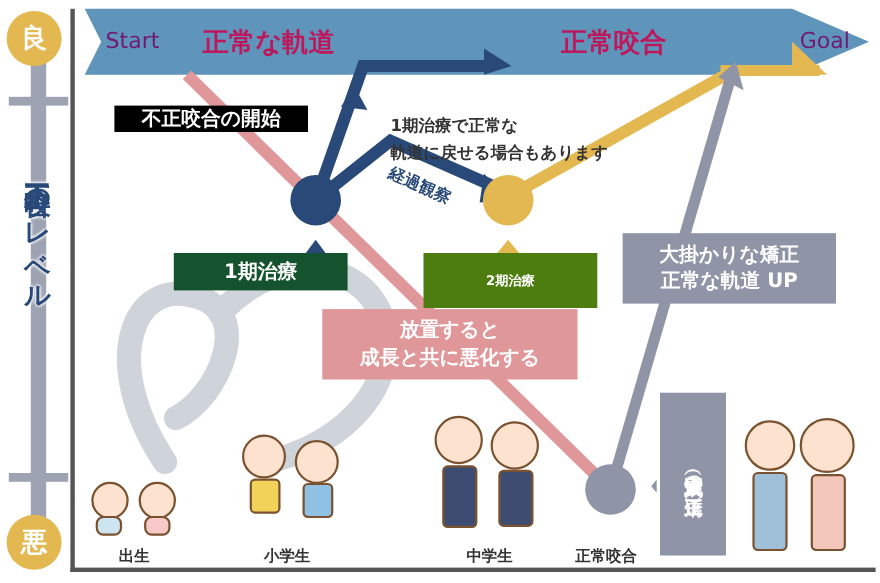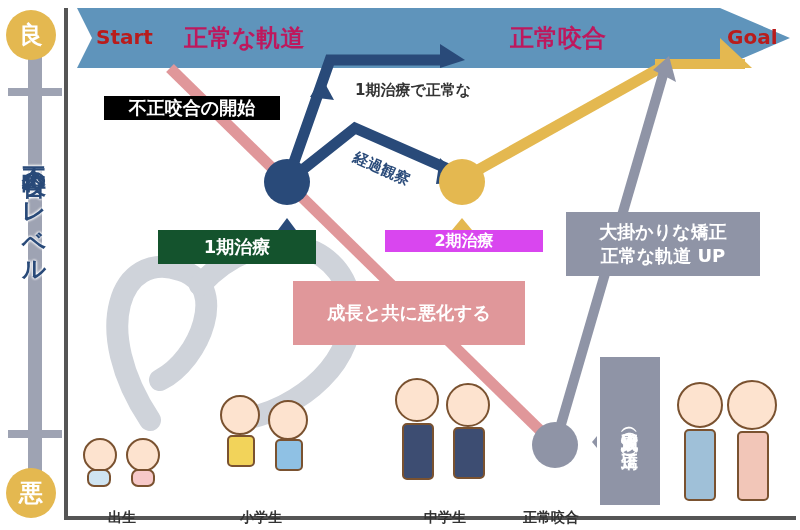--- a/index.html
+++ b/index.html
@@ -5,24 +5,24 @@
   html,body{margin:0;padding:0;background:#fff;}
   body{width:800px;height:530px;position:relative;overflow:hidden;font-family:"DejaVu Sans","Liberation Sans",sans-serif;}
   .abs{position:absolute;}
   .axis-bar{position:absolute;left:28px;top:22px;width:14px;height:478px;background:#9ea3b3;}
   .axis-tick{position:absolute;left:8px;width:54px;height:8px;background:#9ea3b3;}
   .circle-label{position:absolute;left:6px;width:50px;height:50px;border-radius:50%;background:#e4b850;color:#fff;font-weight:bold;font-size:24px;line-height:50px;text-align:center;}
   .axis-title{position:absolute;left:14px;top:148px;width:40px;writing-mode:vertical-rl;color:#294a79;font-weight:bold;font-size:24px;letter-spacing:2px;line-height:40px;text-align:center;text-shadow:0 0 3px #fff,0 0 3px #fff,0 0 3px #fff;}
   .frame{position:absolute;left:64px;top:8px;width:732px;height:512px;border-left:4px solid #555;border-bottom:4px solid #555;box-sizing:border-box;}
   svg.main{position:absolute;left:0;top:0;}
   .banner-text{position:absolute;color:#be185d;font-weight:bold;font-size:24px;}
-  .yellow-text{position:absolute;color:#b91c1c;font-weight:bold;font-size:20px;}
+  .yellow-text{position:absolute;color:#701a75;font-weight:normal;font-size:20px;}
   .box{position:absolute;color:#fff;font-weight:bold;text-align:center;display:flex;align-items:center;justify-content:center;}
-  .note{position:absolute;color:#333;font-weight:bold;font-size:15px;line-height:25px;}
-  .stage{position:absolute;color:#333;font-weight:bold;font-size:14px;top:497px;margin-top:12px;}
+  .note{position:absolute;color:#333;font-weight:bold;font-size:15px;line-height:25px;margin-top:24px;}
+  .stage{position:absolute;color:#333;font-weight:bold;font-size:14px;top:497px;}
 </style>
 </head>
 <body>
 
 <div class="axis-bar"></div>
 <div class="axis-tick" style="top:88px;"></div>
 <div class="axis-tick" style="top:430px;"></div>
 <div class="circle-label" style="top:10px;">良</div>
 <div class="circle-label" style="top:468px;">悪</div>
 <div class="axis-title">不正咬合のレベル</div>
@@ -90,33 +90,35 @@
 
 <div class="yellow-text" style="left:96px;top:25px;">Start</div>
 <div class="banner-text" style="left:184px;top:22px;">正常な軌道</div>
 <div class="banner-text" style="left:510px;top:22px;">正常咬合</div>
 <div class="yellow-text" style="left:727px;top:25px;">Goal</div>
 
 <div class="box" style="left:104px;top:96px;width:176px;height:24px;background:#000000;font-size:18px;">不正咬合の開始</div>
 
 <div class="note" style="left:355px;top:78px;">
   <div>1期治療で正常な</div>
+  <div>軌道に戻せる場合もあります</div>
 </div>
 
 <div class="abs" style="left:358px;top:148px;color:#294a79;font-weight:bold;font-size:15px;transform:rotate(24deg);transform-origin:left top;">経過観察</div>
 
 <div class="box" style="left:158px;top:230px;width:158px;height:34px;background:#14532d;font-size:18px;">1期治療</div>
-<div class="box" style="left:385px;top:230px;width:158px;height:22px;background:#d946ef;font-size:16px;">2期治療</div>
+<div class="box" style="left:385px;top:230px;width:158px;height:50px;background:#4d7c0f;font-size:12px;">2期治療</div>
 
 <div class="box" style="left:566px;top:212px;width:194px;height:64px;background:#8f94a6;font-size:18px;flex-direction:column;line-height:24px;">
   <div>大掛かりな矯正</div>
   <div>正常な軌道 UP</div>
 </div>
 
 <div class="box" style="left:293px;top:281px;width:232px;height:64px;background:#e0979a;font-size:18px;flex-direction:column;line-height:26px;">
+  <div>放置すると</div>
   <div>成長と共に悪化する</div>
 </div>
 
 <div class="box" style="left:600px;top:357px;width:60px;height:148px;background:#8f94a6;font-size:17px;writing-mode:vertical-rl;line-height:26px;">
   <div>成人矯正</div>
   <div>（大人の矯正）</div>
 </div>
 
 <div class="stage" style="left:108px;">出生</div>
 <div class="stage" style="left:240px;">小学生</div>

